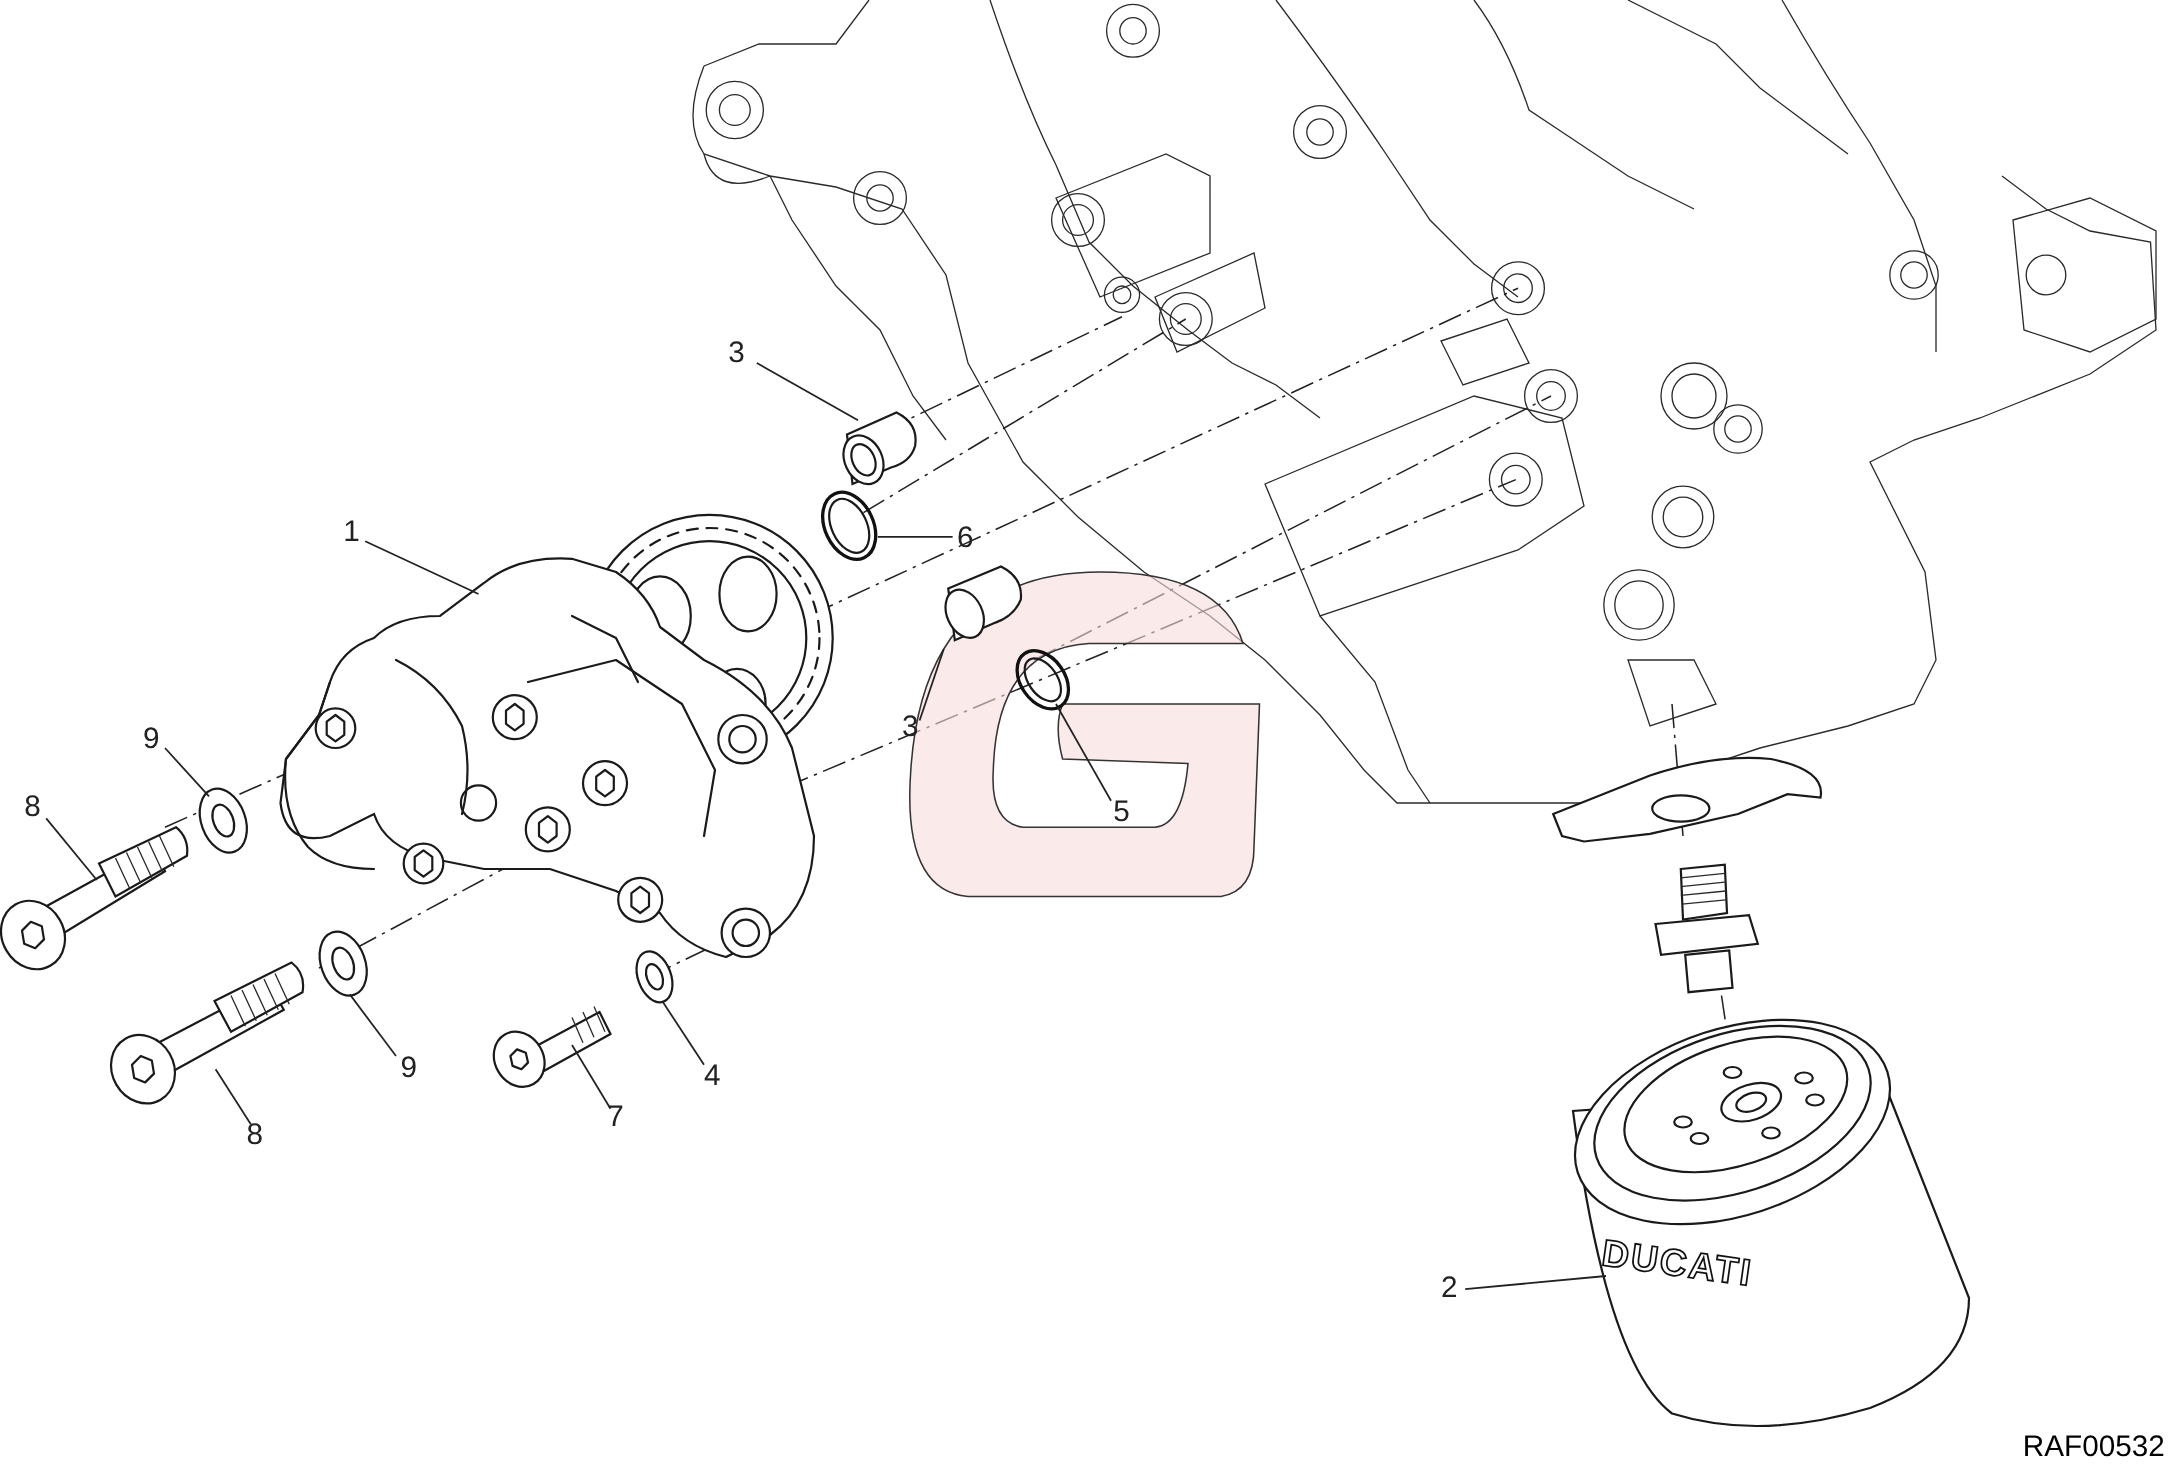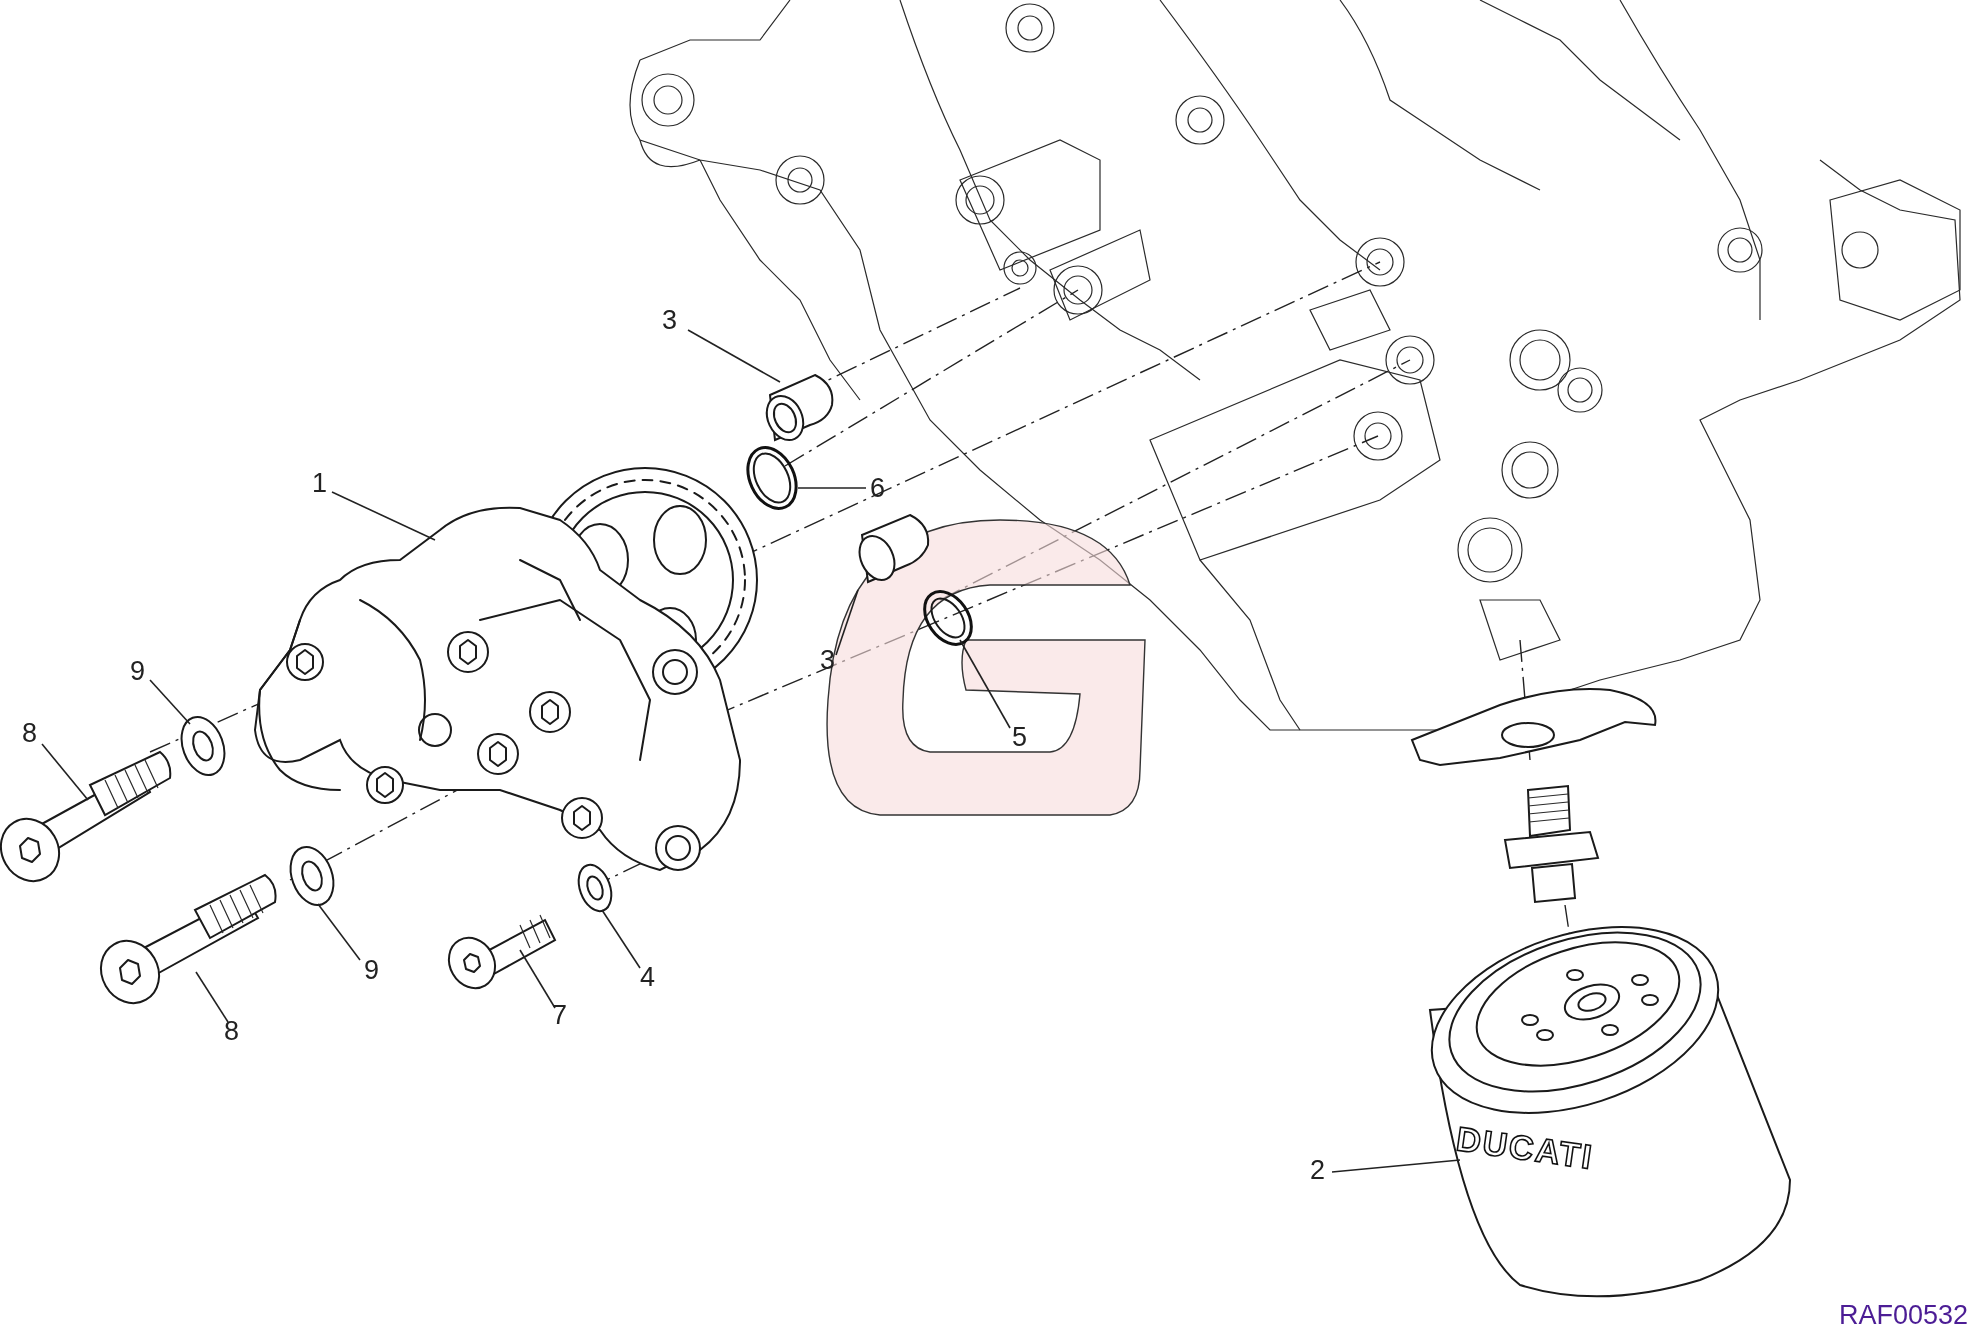--- a/index.html
+++ b/index.html
@@ -6,21 +6,21 @@
     body { width: 1972px; height: 1337px; position: relative; overflow: hidden;
            font-family: "Liberation Sans", sans-serif; }
     #canvas { position: absolute; left: 0; top: 0; width: 1972px; height: 1337px; }
     .ln { fill: none; stroke: #1a1a1a; stroke-width: 2; stroke-linejoin: round; stroke-linecap: round; }
     .thin { fill: none; stroke: #2a2a2a; stroke-width: 1.2; }
     .thick { fill: none; stroke: #111; stroke-width: 3; }
     .dash { fill: none; stroke: #222; stroke-width: 1.4; stroke-dasharray: 22 6 3 6; }
     .leader { fill: none; stroke: #222; stroke-width: 1.6; }
     .fillw { fill: #ffffff; stroke: #1a1a1a; stroke-width: 2; }
     .callout { position: absolute; font-size: 27px; color: #222; line-height: 1; }
-    .ref { position: absolute; font-size: 27px; color: #4c1d95; right: 4px; bottom: 6px; }
+    .ref { position: absolute; font-size: 27px; color: #000000; right: 4px; bottom: 6px; }
     .watermark { fill: #f6dcdc; fill-opacity: 0.6; stroke: #333; stroke-width: 1.4; }
   </style>
 </head>
 <body>
 
 <svg id="canvas" viewBox="0 0 1972 1337" xmlns="http://www.w3.org/2000/svg">
 
   <g>
     <path class="thin" d="M640,60 L690,40 L760,40 L790,0 M640,60 Q620,110 640,140 L700,160 L760,170 L820,190 L860,250 L880,330 L930,420 L980,470 L1040,520 L1100,560 L1150,600 L1200,650 L1240,700 L1270,730 L1500,730 L1540,700 L1600,680 L1680,660 L1740,640 L1760,600 L1750,520 L1720,460 L1700,420 L1740,400 L1800,380 L1900,340 L1960,300 L1955,220 L1900,210 L1860,190 L1820,160"></path>
     <path class="thin" d="M700,160 Q650,180 640,140 M700,160 L720,200 L760,260 L800,300 L830,360 L860,400"></path>

